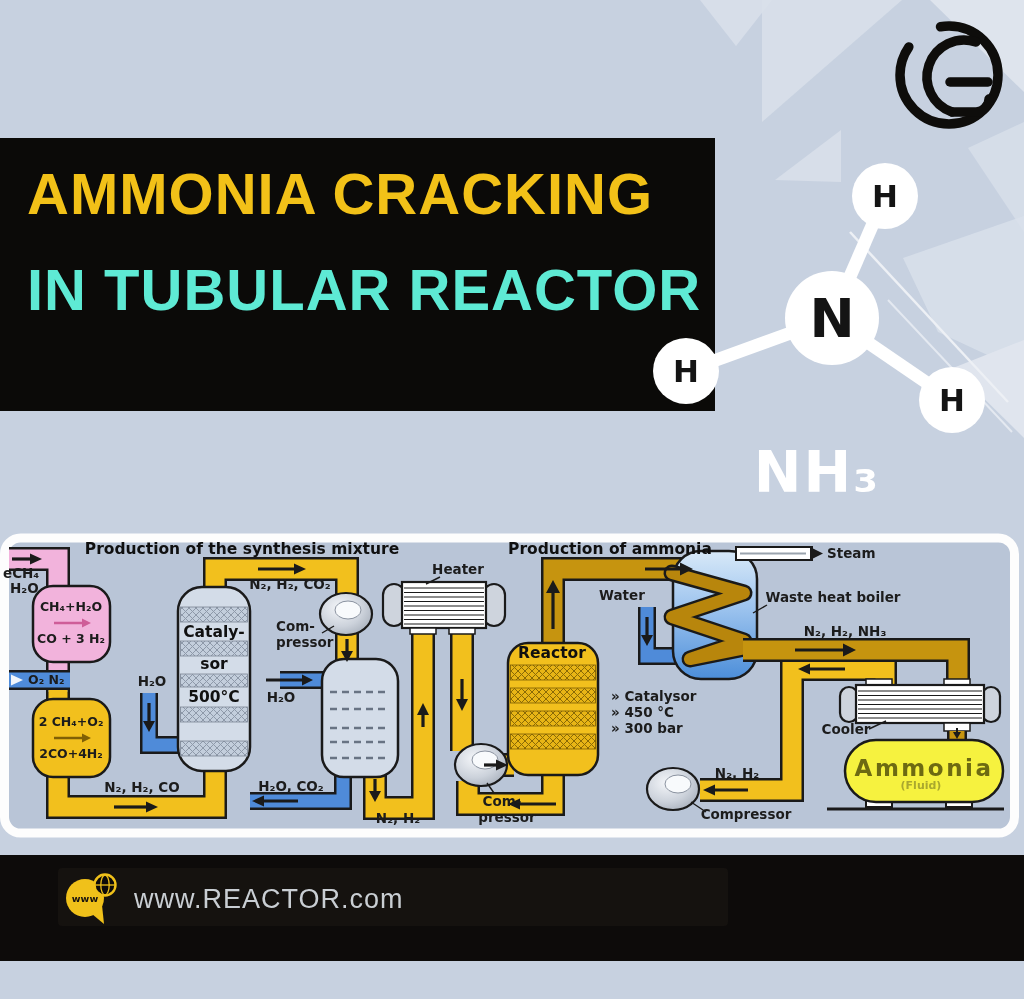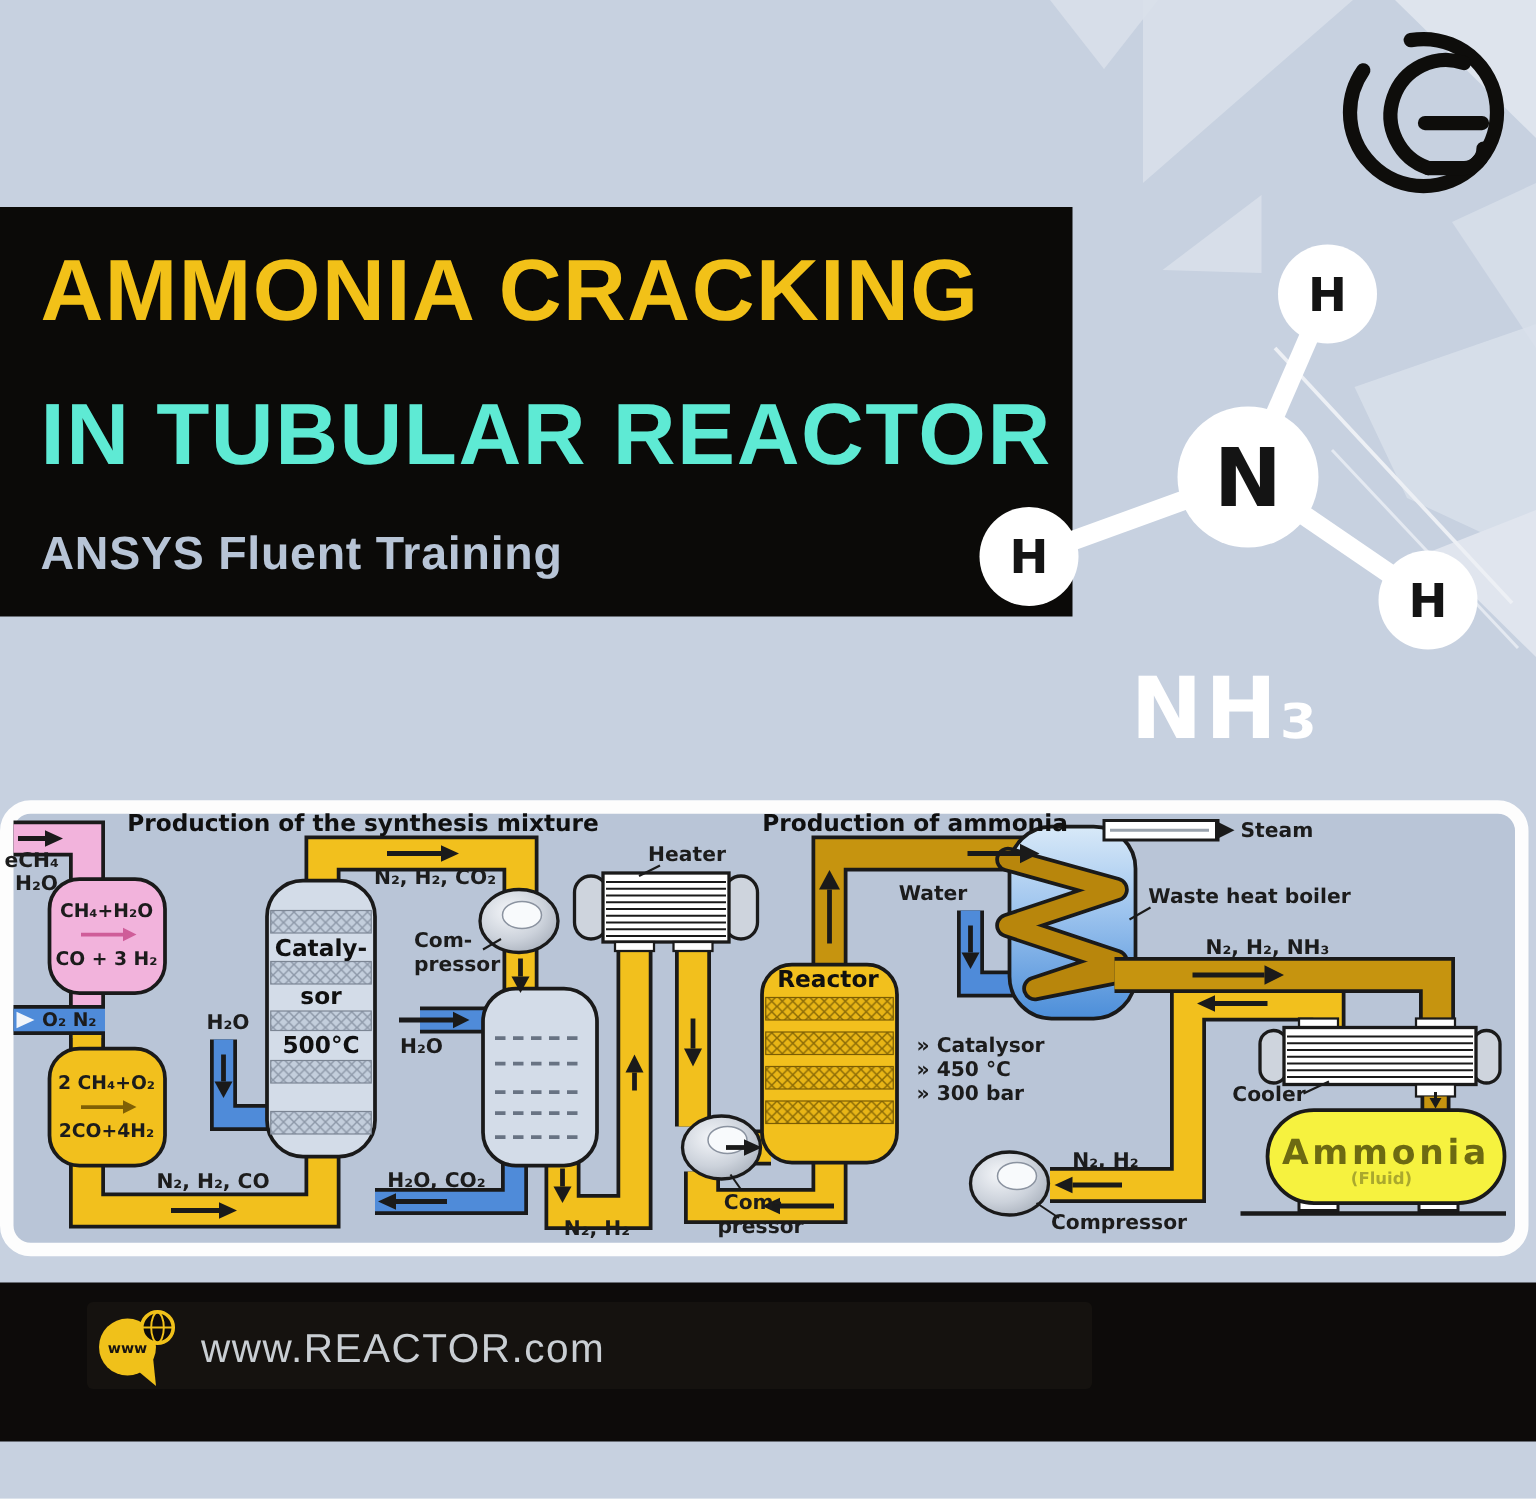--- a/index.html
+++ b/index.html
@@ -42,21 +42,20 @@
     <polygon points="968,148 1024,122 1024,232" fill="#d5dde8"></polygon>
     <polygon points="903,258 1024,216 1024,372 938,332" fill="#dae1eb" opacity="0.8"></polygon>
     <polygon points="953,368 1024,340 1024,438" fill="#e0e5ee"></polygon>
     <line x1="850" y1="232" x2="1008" y2="402" stroke="#edf0f5" stroke-width="2.5"></line>
     <line x1="888" y1="300" x2="1012" y2="432" stroke="#e4e9f1" stroke-width="2"></line>
   </svg>
 
   <div id="banner" class="abs">
     <div id="title1" class="abs">AMMONIA CRACKING</div>
     <div id="title2" class="abs">IN TUBULAR REACTOR</div>
-    <div id="subtitle" class="abs">ANSYS Fluent Training</div>
   </div>
 
   <svg id="logo" class="abs" viewBox="0 0 112 122">
     <circle cx="57" cy="63" r="49" fill="none" stroke="#0e0d0b" stroke-width="9.5" pathLength="360" stroke-dasharray="215 45 100" stroke-linecap="round"></circle>
     <path d="M84,30 A37,37 0 1 0 60,100" fill="none" stroke="#0e0d0b" stroke-width="9.5" stroke-linecap="round"></path>
     <line x1="58" y1="70" x2="96" y2="70" stroke="#0e0d0b" stroke-width="9.5" stroke-linecap="round"></line>
     <path d="M60,100 L84,100 A13,13 0 0 0 97,87" fill="none" stroke="#0e0d0b" stroke-width="9.5" stroke-linecap="round"></path>
   </svg>
 
   <svg id="molecule" class="abs" viewBox="0 0 424 372">

